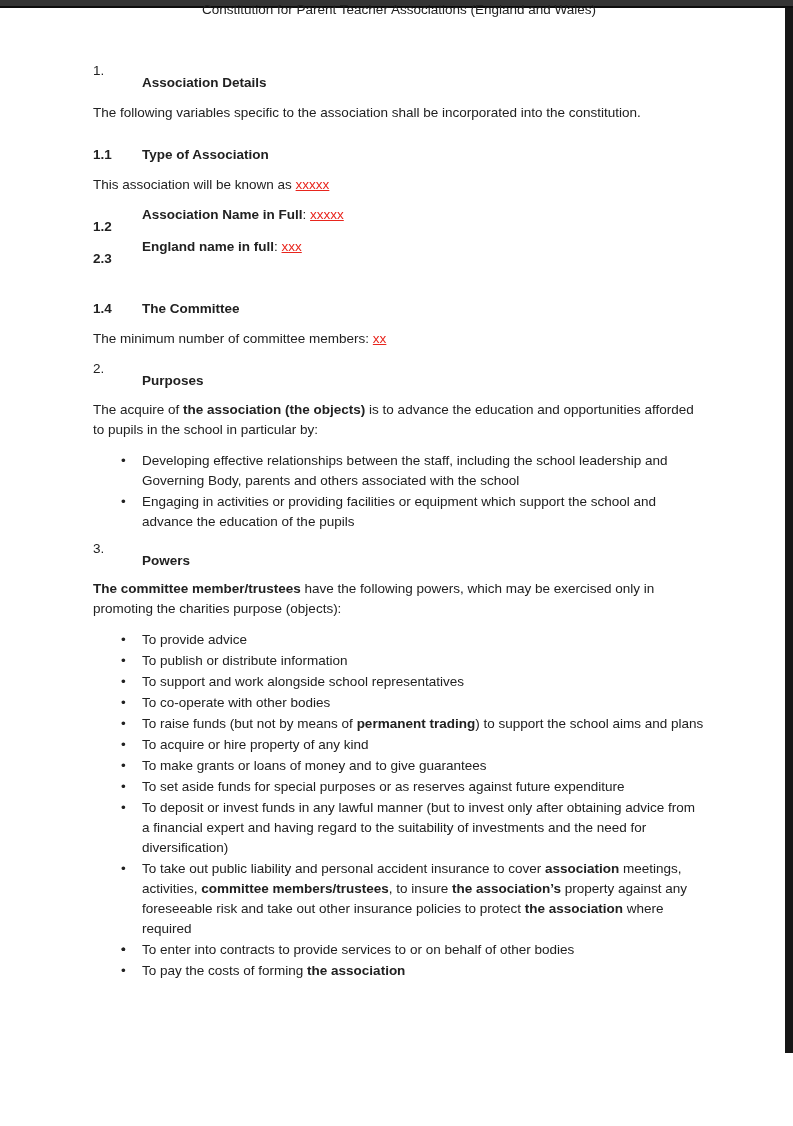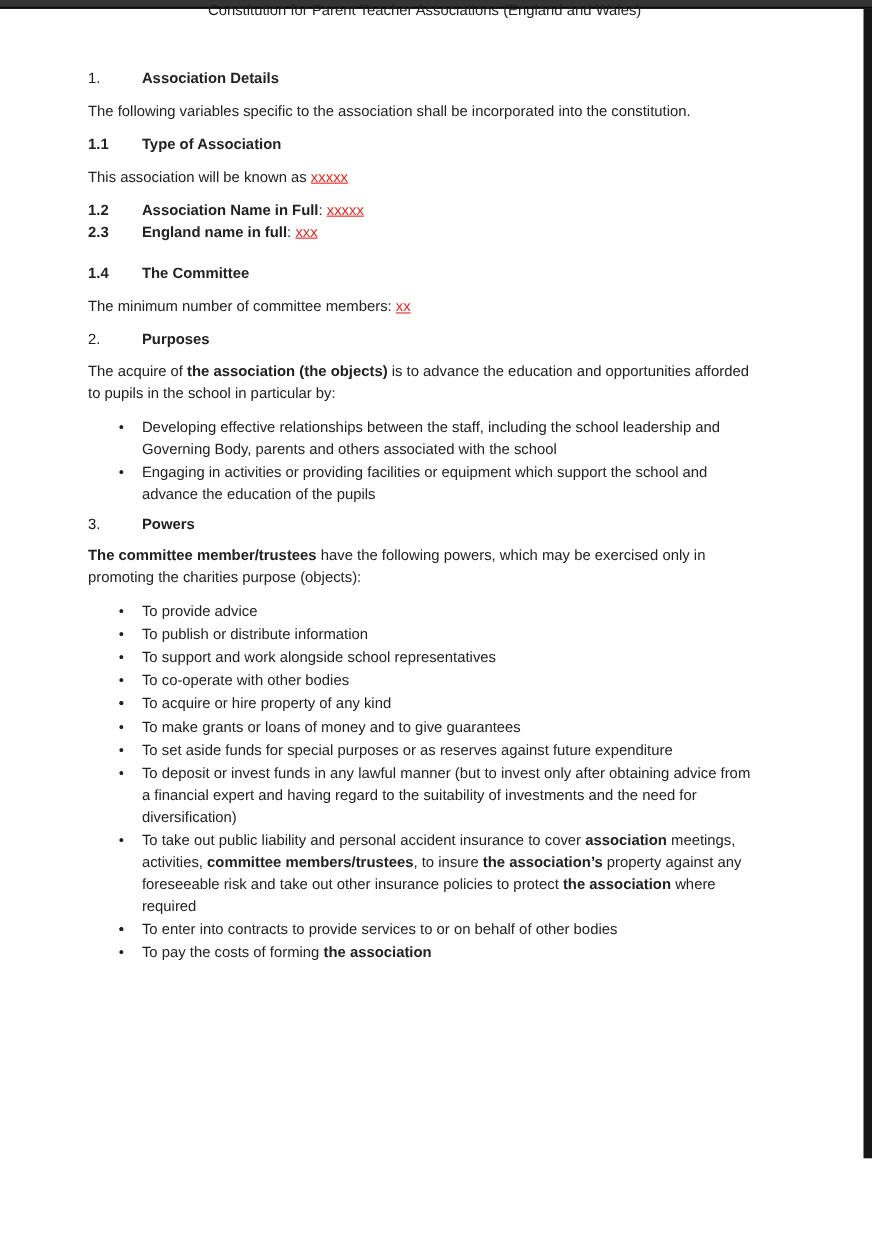--- a/index.html
+++ b/index.html
@@ -5,23 +5,23 @@
   html,body{margin:0;padding:0;}
   body{
     width:793px;height:1126px;position:relative;overflow:hidden;
     background:var(--bg,#fff);
     font-family:"Liberation Sans",sans-serif;
     color:var(--text,#212121);
     font-size:13.5px;line-height:20px;
   }
   .topbar{position:absolute;top:0;left:0;width:793px;height:6px;background:var(--topbar,#343434);border-bottom:2px solid #0d0d0d;}
   .rightbar{position:absolute;top:8px;right:0;width:8px;height:1045px;background:var(--sidebar,#161616);}
-  .content{position:absolute;left:80px;top:0;width:612px;}
+  .content{position:absolute;left:93px;top:0;width:612px;}
   .title{margin-top:104px;text-align:center;}
-  .b{font-weight:700;}
+  .b{font-weight:700;margin-top:12px;}
   .r{color:var(--red,#e8251d);text-decoration:underline;}
   .h{display:flex;}
   .h .num{flex:0 0 49px;}
   .block{margin:0;}
   #h-s1{margin-top:41px;}
   #p-s1-intro{margin-top:10px;}
   #h-s1-1{margin-top:10px;}
   #p-s1-1{margin-top:10px;}
   #h-s1-2{margin-top:10px;}
   #h-s1-3{margin-top:0;}
@@ -95,21 +95,21 @@
     <span class="b">Powers</span>
   </div>
 
   <p class="block" id="p-s3-intro"><span class="b">The committee member/trustees</span><span> have the following powers, which may be exercised only in promoting the charities purpose (objects):</span></p>
 
   <ul class="block" id="ul-s3">
       <li><span class="dot">•</span><span class="li-text"><span>To provide advice</span></span></li>
       <li><span class="dot">•</span><span class="li-text"><span>To publish or distribute information</span></span></li>
       <li><span class="dot">•</span><span class="li-text"><span>To support and work alongside school representatives</span></span></li>
       <li><span class="dot">•</span><span class="li-text"><span>To co-operate with other bodies</span></span></li>
-      <li><span class="dot">•</span></li>
+      <li><span class="dot">•</span><span class="li-text"><span>To raise funds (but not by means of </span><span class="b">permanent trading</span><span>) to support the school aims and plans</span></span></li>
       <li><span class="dot">•</span><span class="li-text"><span>To acquire or hire property of any kind</span></span></li>
       <li><span class="dot">•</span><span class="li-text"><span>To make grants or loans of money and to give guarantees</span></span></li>
       <li><span class="dot">•</span><span class="li-text"><span>To set aside funds for special purposes or as reserves against future expenditure</span></span></li>
       <li><span class="dot">•</span><span class="li-text"><span>To deposit or invest funds in any lawful manner (but to invest only after obtaining advice from a financial expert and having regard to the suitability of investments and the need for diversification)</span></span></li>
       <li><span class="dot">•</span><span class="li-text"><span>To take out public liability and personal accident insurance to cover </span><span class="b">association</span><span> meetings, activities, </span><span class="b">committee members/trustees</span><span>, to insure </span><span class="b">the association’s</span><span> property against any foreseeable risk and take out other insurance policies to protect </span><span class="b">the association</span><span> where required</span></span></li>
       <li><span class="dot">•</span></li>
       <li><span class="dot">•</span><span class="li-text"><span>To enter into contracts to provide services to or on behalf of other bodies</span></span></li>
       <li><span class="dot">•</span><span class="li-text"><span>To pay the costs of forming </span><span class="b">the association</span></span></li>
     </ul>
 

